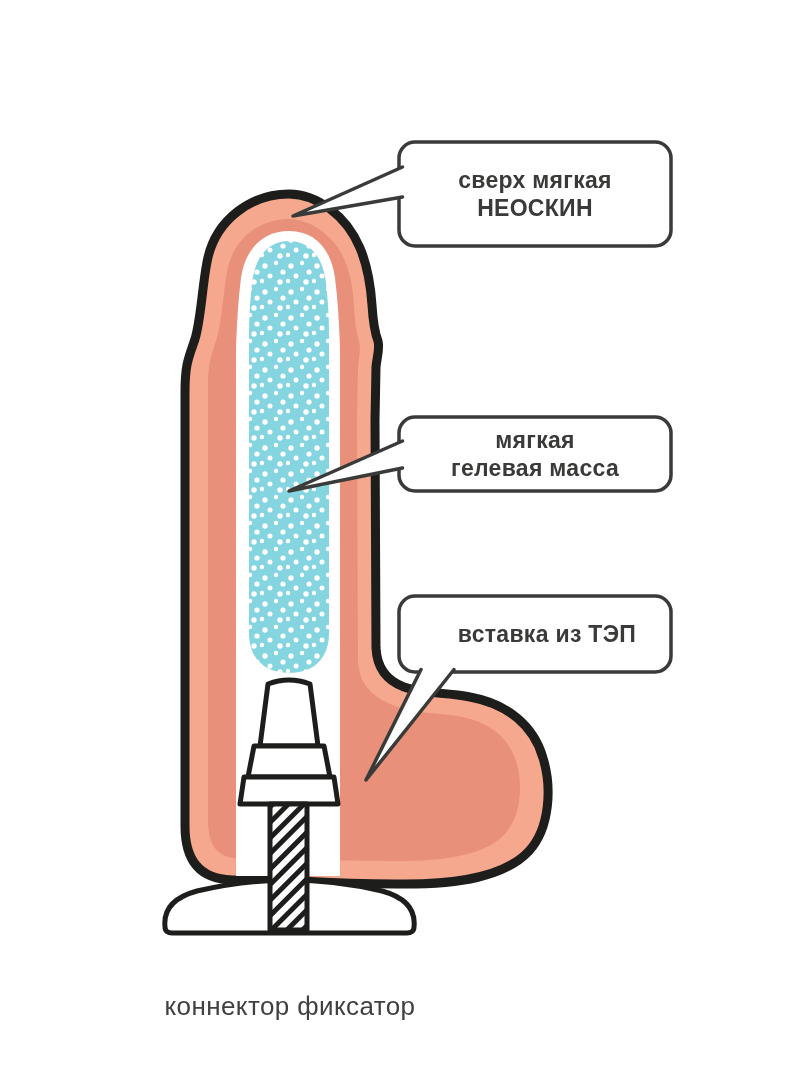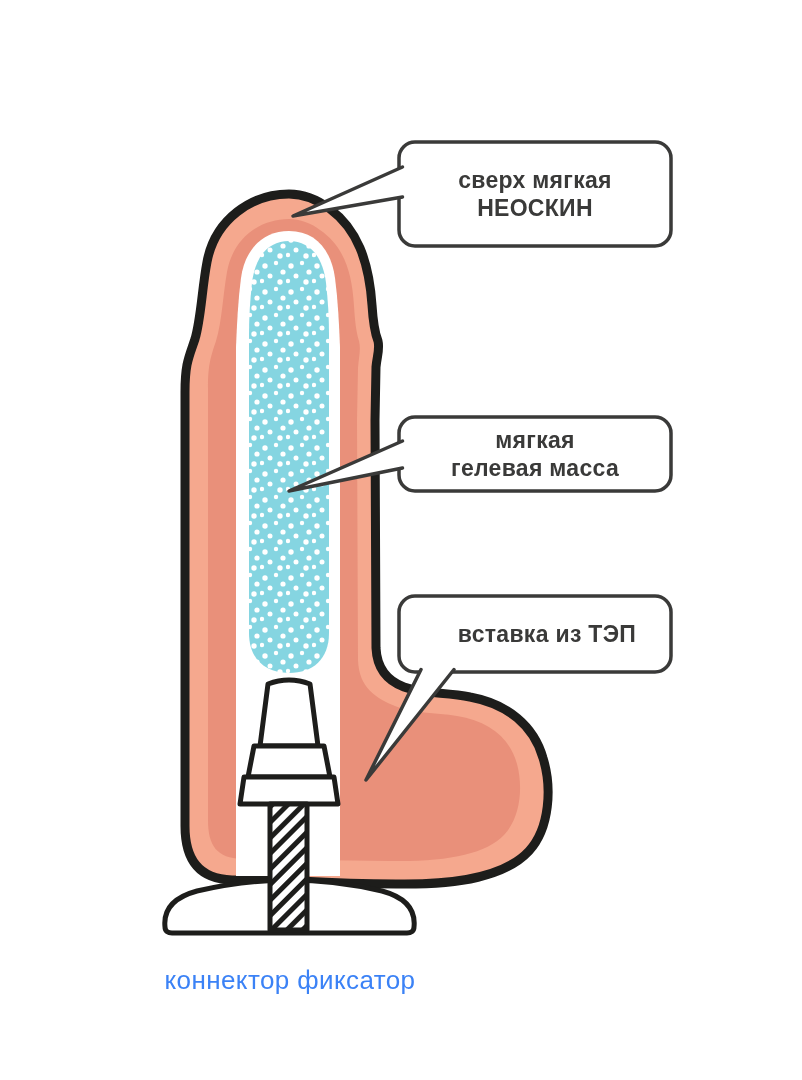--- a/index.html
+++ b/index.html
@@ -10,22 +10,22 @@
   .stage svg{position:absolute;left:0;top:0;}
   .ol{stroke:#1d1d1b;stroke-linejoin:round;stroke-linecap:round;}
   .bubble{fill:#ffffff;stroke:#3a3a39;stroke-width:3.5;}
   .tail{fill:#ffffff;stroke:#3a3a39;stroke-width:3.5;stroke-linejoin:round;stroke-linecap:round;}
   .callout-text{
     position:absolute;display:flex;flex-direction:column;align-items:center;justify-content:center;
     text-align:right;color:#3a3a39;font-size:23px;line-height:28px;font-weight:700;letter-spacing:.3px;
   }
   .callout-text span{display:block;}
   .caption{
-    position:absolute;left:118px;top:964px;width:344px;text-align:center;
-    color:#3b82f6;font-size:26px;line-height:32px;font-weight:500;letter-spacing:.4px;
+    position:absolute;left:118px;top:990px;width:344px;text-align:center;
+    color:#404040;font-size:26px;line-height:32px;font-weight:500;letter-spacing:.4px;
   }
   .caption span{display:block;}
 </style>
 </head>
 <body>
 
 <div class="stage">
 
   <svg width="802" height="1080" viewBox="0 0 802 1080">
     <defs>

